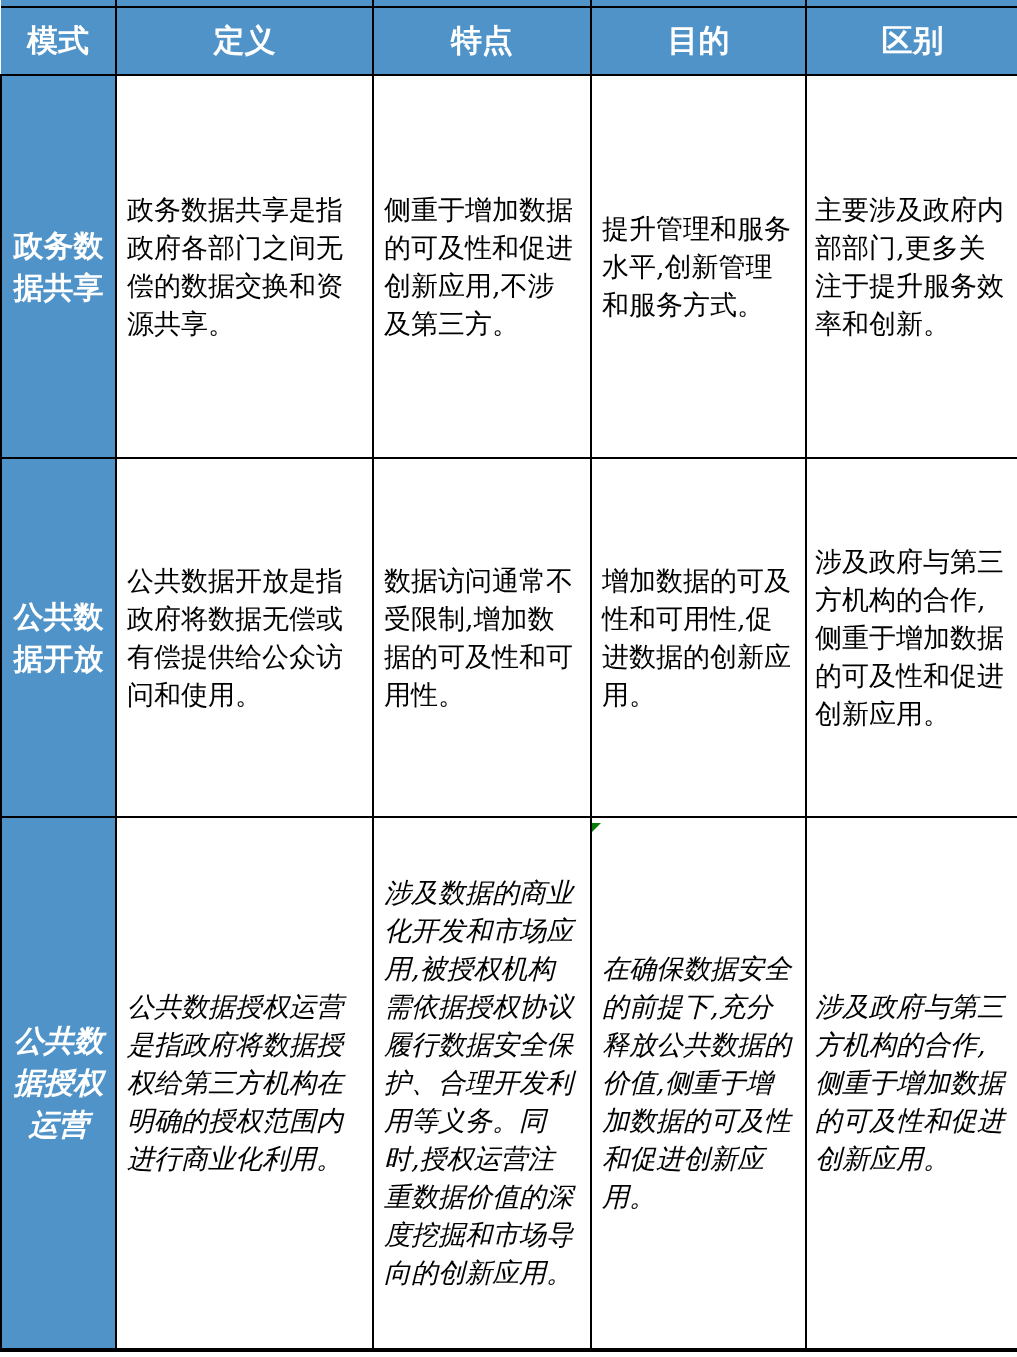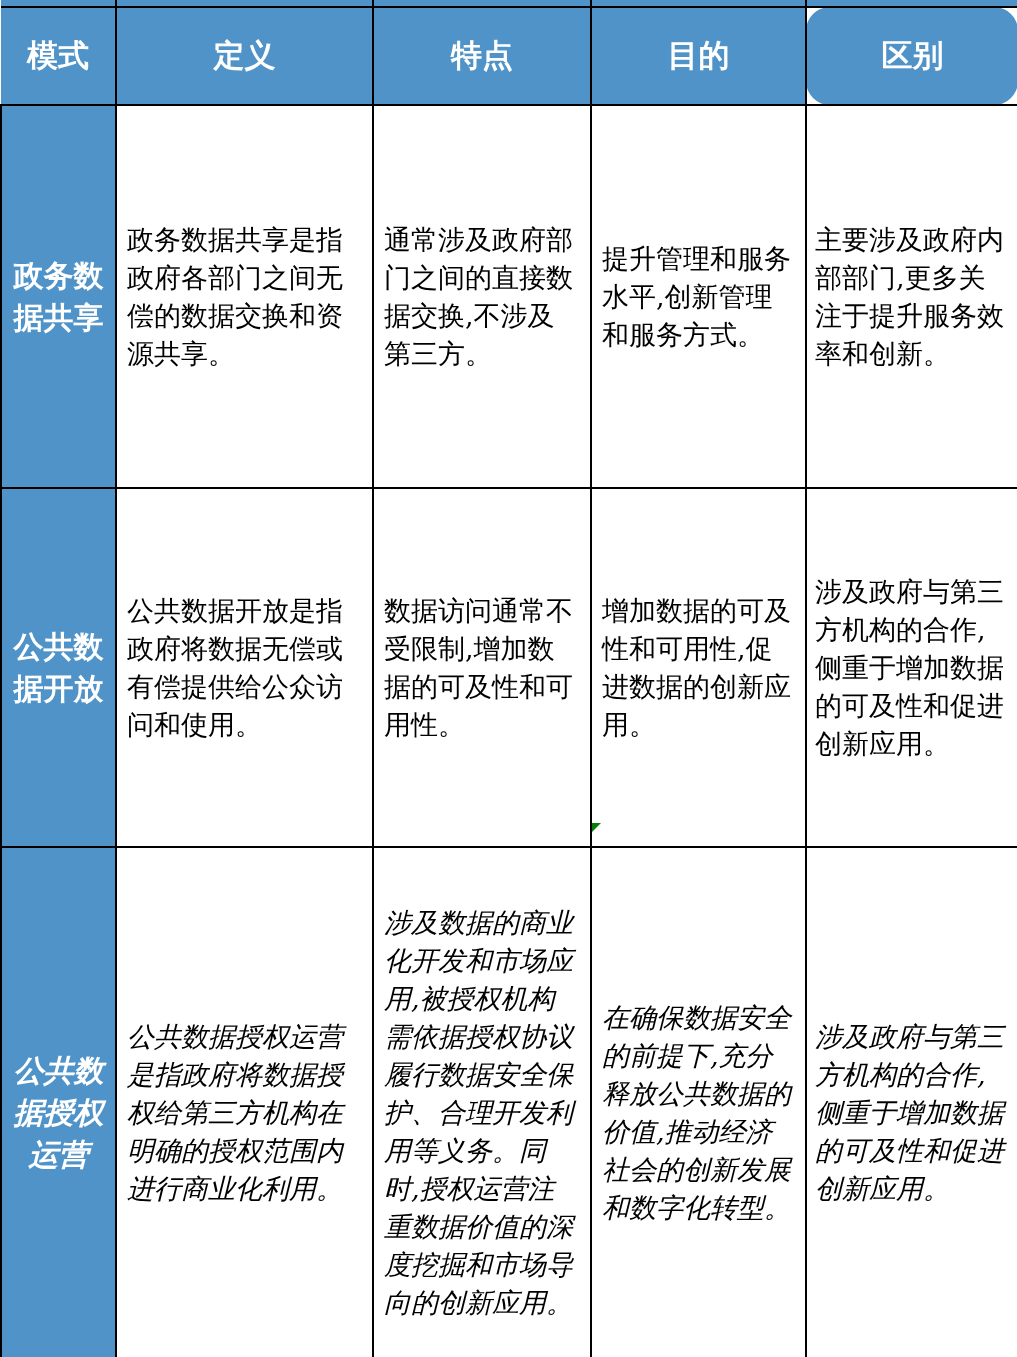--- a/index.html
+++ b/index.html
@@ -31,24 +31,24 @@
   tr.strip td:last-child{border-right:none;}
   
   tr.head th{
     background:#4F93C8;
     color:#ffffff;
     font-weight:bold;
     font-size:31px;
     text-align:center;
     vertical-align:middle;
     height:66px;
-    padding:15px;
+    padding:0;
   }
   tr.head th:first-child{border-left:none;}
-  tr.head th:last-child{border-right:none;border-radius:24px;}
+  tr.head th:last-child{border-right:none;}
   
   td.mode{
     background:#4F93C8;
     color:#ffffff;
     font-weight:bold;
     font-size:30px;
     line-height:42px;
     text-align:center;
     vertical-align:middle;
     padding:0 4px;
@@ -100,34 +100,34 @@
     <tr class="head">
       <th>模式</th>
       <th>定义</th>
       <th>特点</th>
       <th>目的</th>
       <th>区别</th>
     </tr>
     <tr class="r1">
       <td class="mode">政务数据共享</td>
       <td class="txt">政务数据共享是指政府各部门之间无偿的数据交换和资源共享。</td>
-      <td class="txt">通常涉及政府部门之间的直接数据交换,不涉及第三方。</td>
+      <td class="txt">侧重于增加数据的可及性和促进创新应用,不涉及第三方。</td>
       <td class="txt">提升管理和服务水平,创新管理和服务方式。</td>
       <td class="txt c5">主要涉及政府内部部门,更多关注于提升服务效率和创新。</td>
     </tr>
     <tr class="r2">
       <td class="mode">公共数据开放</td>
       <td class="txt">公共数据开放是指政府将数据无偿或有偿提供给公众访问和使用。</td>
       <td class="txt">数据访问通常不受限制,增加数据的可及性和可用性。</td>
       <td class="txt">增加数据的可及性和可用性,促进数据的创新应用。</td>
       <td class="txt c5">涉及政府与第三方机构的合作,侧重于增加数据的可及性和促进创新应用。</td>
     </tr>
     <tr class="r3">
       <td class="mode">公共数据授权运营</td>
       <td class="txt">公共数据授权运营是指政府将数据授权给第三方机构在明确的授权范围内进行商业化利用。</td>
       <td class="txt">涉及数据的商业化开发和市场应用,被授权机构需依据授权协议履行数据安全保护、合理开发利用等义务。同时,授权运营注重数据价值的深度挖掘和市场导向的创新应用。</td>
-      <td class="txt">在确保数据安全的前提下,充分释放公共数据的价值,推动经济社会的创新发展和数字化转型。</td>
+      <td class="txt">在确保数据安全的前提下,充分释放公共数据的价值,侧重于增加数据的可及性和促进创新应用。</td>
       <td class="txt c5">涉及政府与第三方机构的合作,侧重于增加数据的可及性和促进创新应用。</td>
     </tr>
   </tbody>
     </table>
   <div class="green-marker"></div>
 </div>
 
 </body></html>

